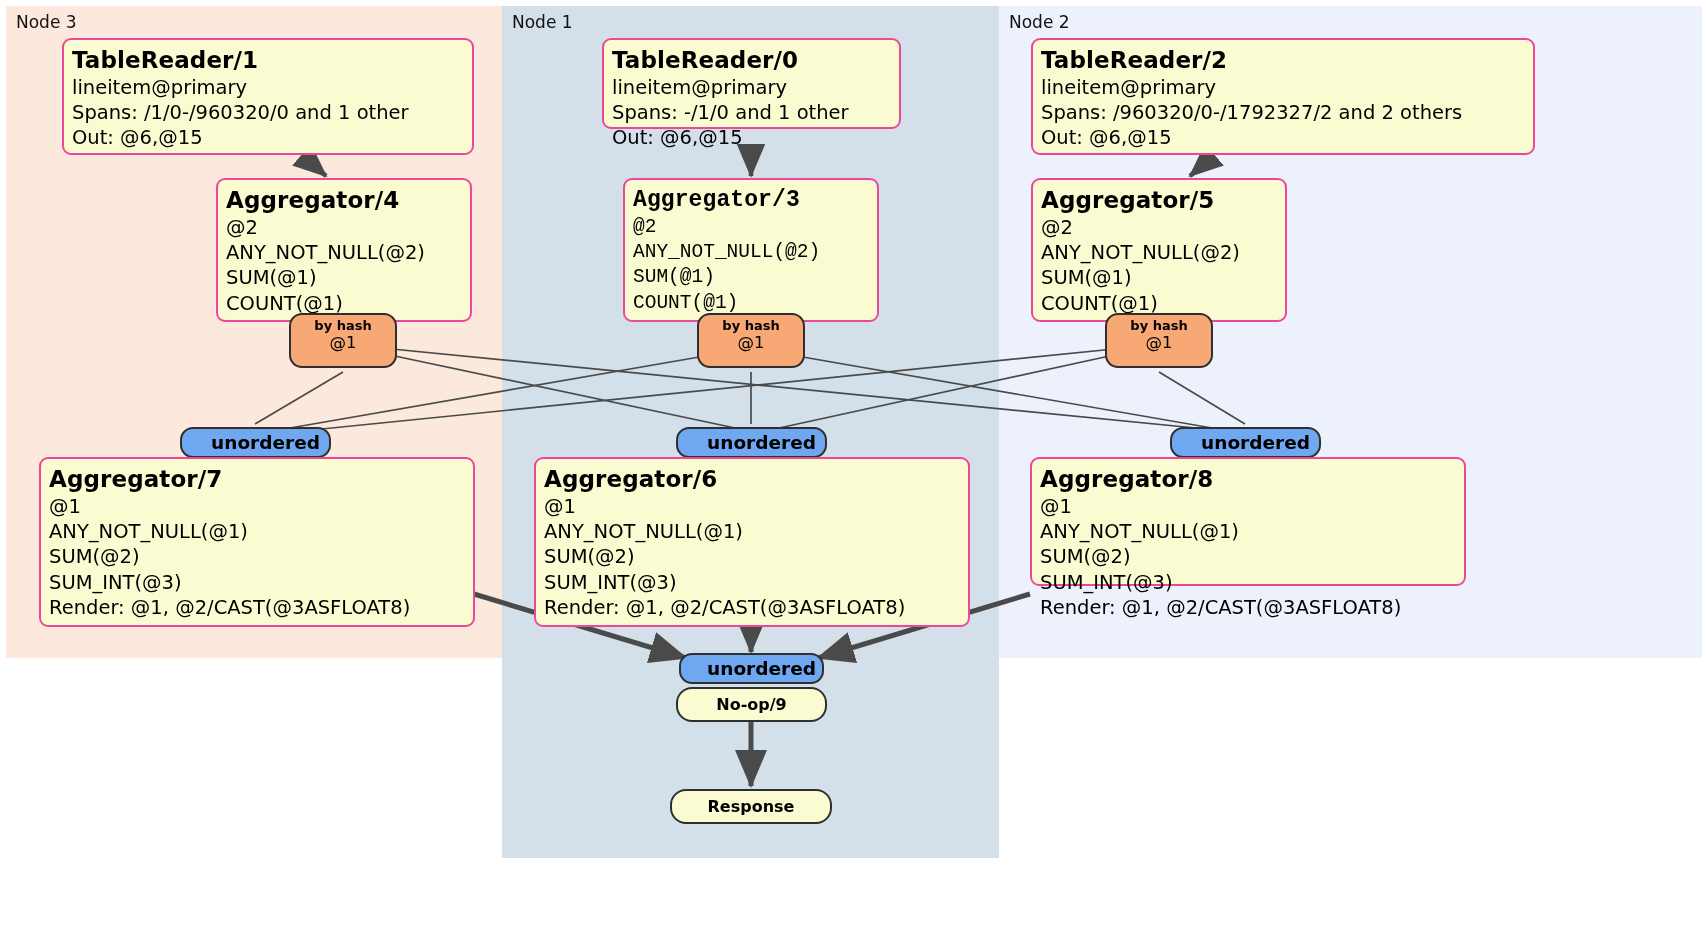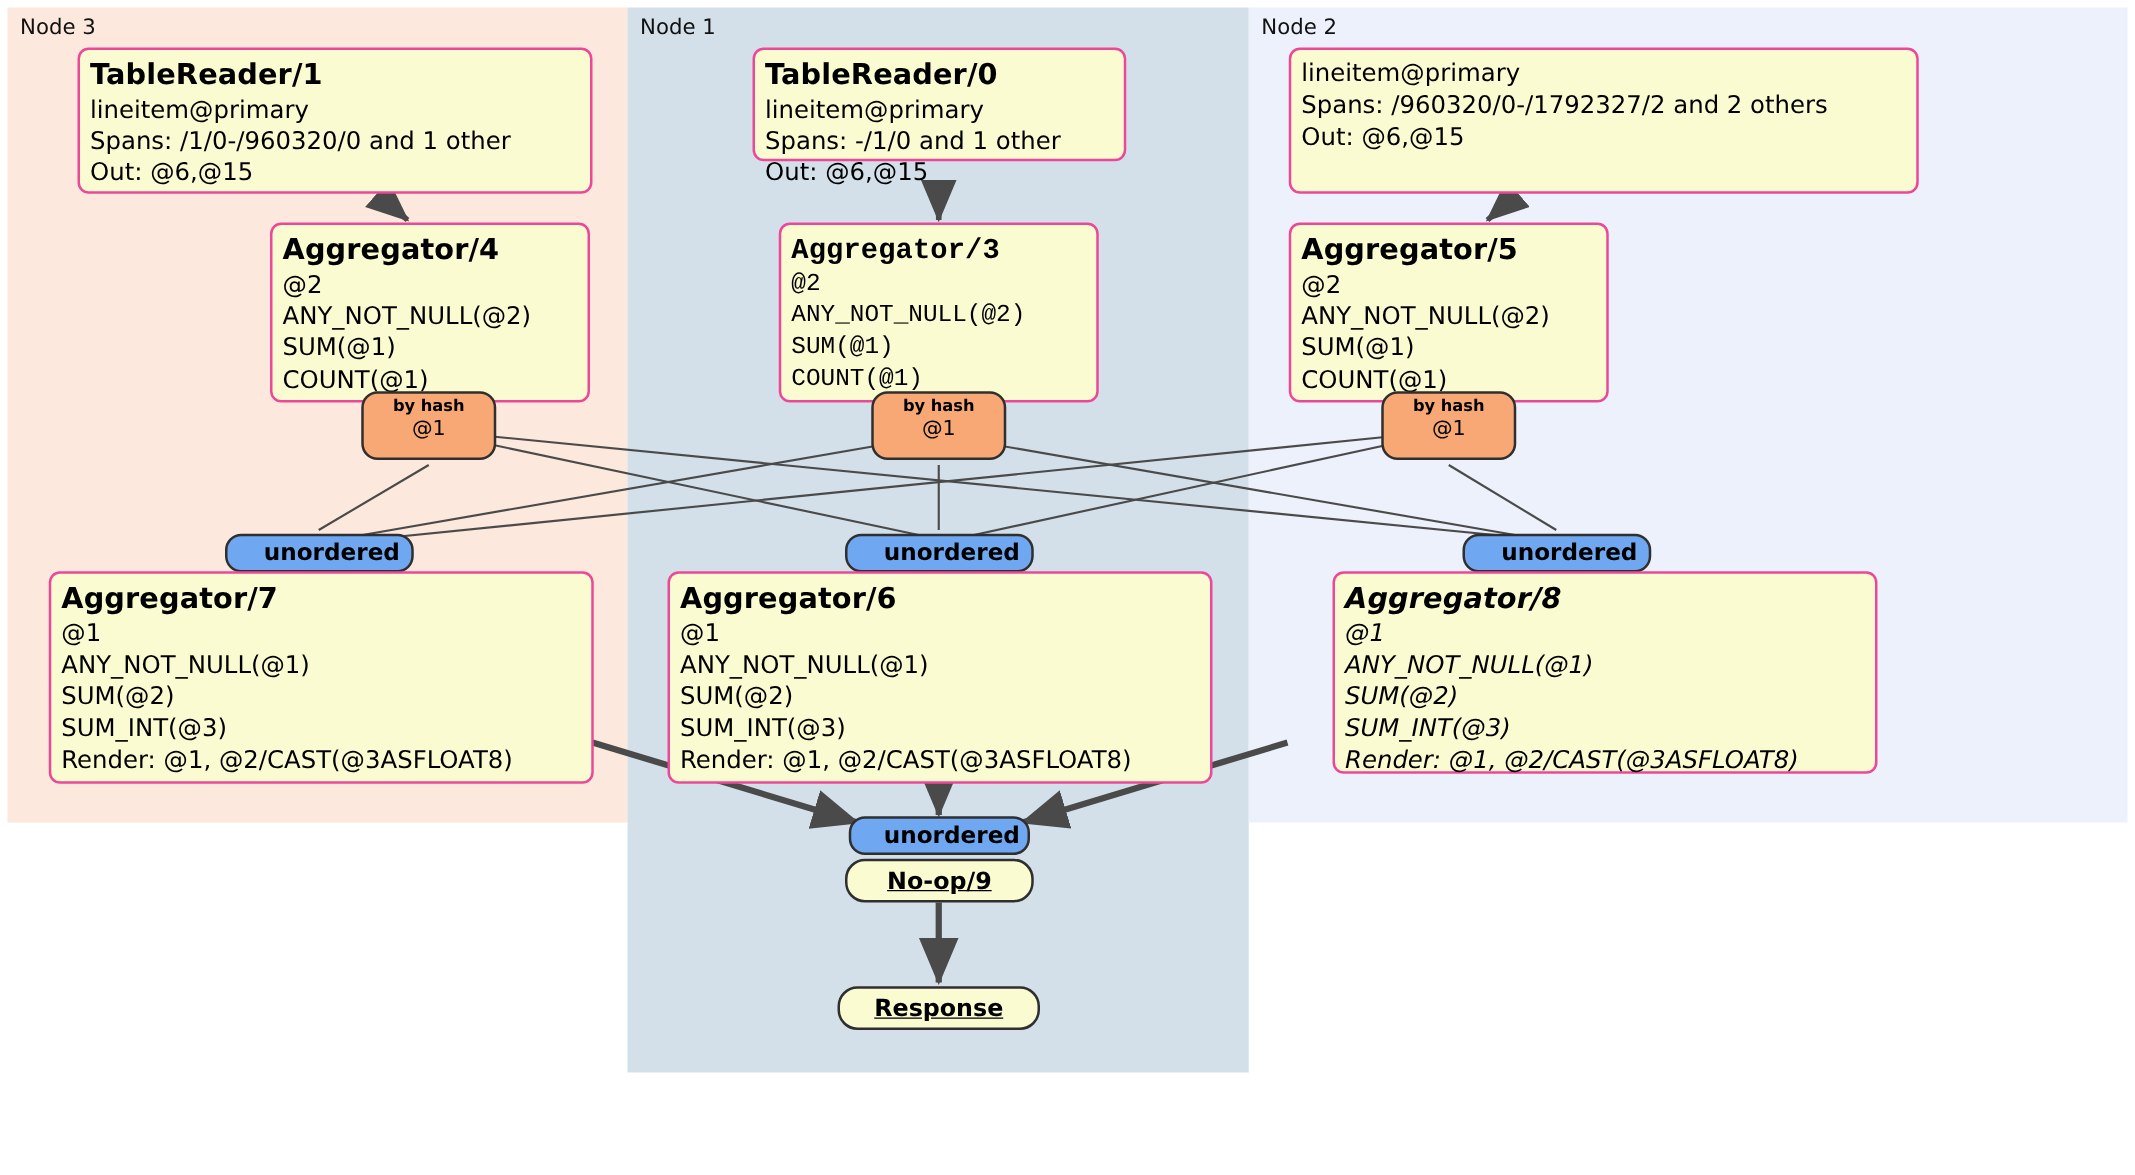--- a/index.html
+++ b/index.html
@@ -21,21 +21,21 @@
   .proc{position:absolute;box-sizing:border-box;background:#fbfbd2;
         border:2px solid #ec4899;border-radius:9px;
         color:#000;padding:6px 8px 7px 8px;line-height:1.30;font-size:19px;}
   .proc .ttl{font-weight:bold;font-size:23px;line-height:1.25;
              letter-spacing:.1px;}
   .proc .ln{font-size:19.5px;white-space:nowrap;}
 
   .small-proc{position:absolute;box-sizing:border-box;background:#fbfbd2;
         border:2px solid #2f2f2f;border-radius:16px;text-align:center;
         display:flex;align-items:center;justify-content:center;
-        font-weight:bold;font-size:19px;color:#000;text-decoration:underline;}
+        font-weight:bold;font-size:16px;color:#000;}
 
   
   .router{position:absolute;box-sizing:border-box;border:2px solid #2f2f2f;
           text-align:center;color:#000;line-height:1.18;}
   .r-hash{background:#f7a875;border-radius:13px;padding:3px 10px 4px 10px;}
   .r-hash .a{font-weight:bold;font-size:13px;}
   .r-hash .b{font-size:16.5px;}
   .r-unord{background:#6fa8f0;border-radius:13px;
            display:flex;align-items:center;justify-content:center;
            font-weight:bold;font-size:18.5px;padding-left:20px;}
@@ -105,20 +105,21 @@
   </div>
 
   <div class="proc" style="left:602px;top:38px;width:299px;height:91px;">
     <div class="ttl">TableReader/0</div>
     <div class="ln">lineitem@primary</div>
     <div class="ln">Spans: -/1/0 and 1 other</div>
     <div class="ln">Out: @6,@15</div>
   </div>
 
   <div class="proc" style="left:1031px;top:38px;width:504px;height:117px;">
+    <div class="ttl">TableReader/2</div>
     <div class="ln">lineitem@primary</div>
     <div class="ln">Spans: /960320/0-/1792327/2 and 2 others</div>
     <div class="ln">Out: @6,@15</div>
   </div>
 
   <div class="proc" style="left:216px;top:178px;width:256px;height:144px;">
     <div class="ttl">Aggregator/4</div>
     <div class="ln">@2</div>
     <div class="ln">ANY_NOT_NULL(@2)</div>
     <div class="ln">SUM(@1)</div>
@@ -179,21 +180,21 @@
 
   <div class="proc" style="left:534px;top:457px;width:436px;height:170px;">
     <div class="ttl">Aggregator/6</div>
     <div class="ln">@1</div>
     <div class="ln">ANY_NOT_NULL(@1)</div>
     <div class="ln">SUM(@2)</div>
     <div class="ln">SUM_INT(@3)</div>
     <div class="ln">Render: @1, @2/CAST(@3ASFLOAT8)</div>
   </div>
 
-  <div class="proc" style="left:1066px;top:457px;width:436px;height:162px;font-style:italic;">
+  <div class="proc" style="left:1030px;top:457px;width:436px;height:129px;">
     <div class="ttl">Aggregator/8</div>
     <div class="ln">@1</div>
     <div class="ln">ANY_NOT_NULL(@1)</div>
     <div class="ln">SUM(@2)</div>
     <div class="ln">SUM_INT(@3)</div>
     <div class="ln">Render: @1, @2/CAST(@3ASFLOAT8)</div>
   </div>
 
   <div class="router r-unord" style="left:679px;top:653px;width:145px;height:31px;">
     <span>unordered</span>

